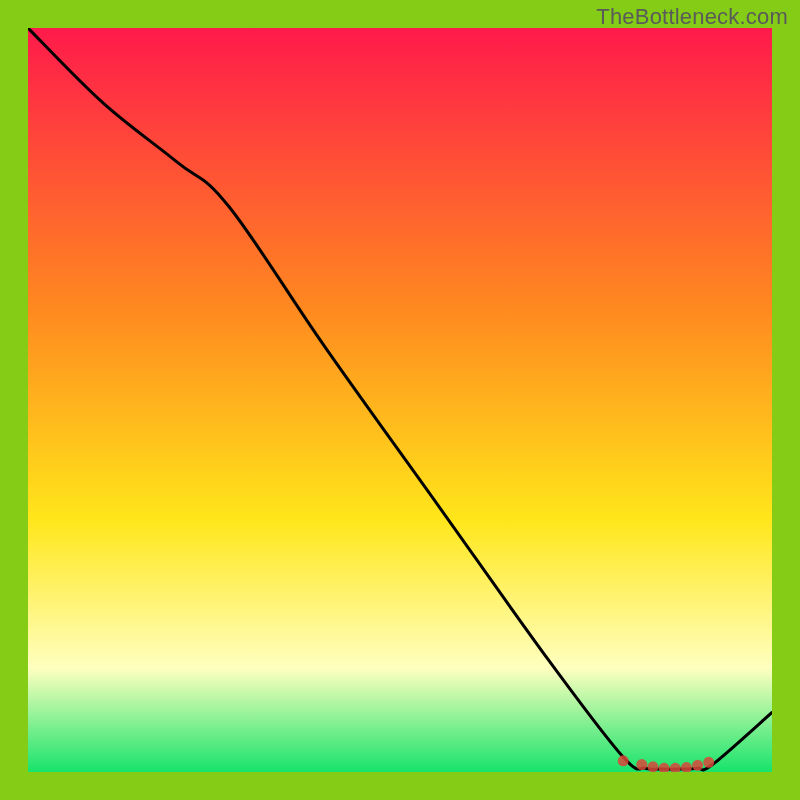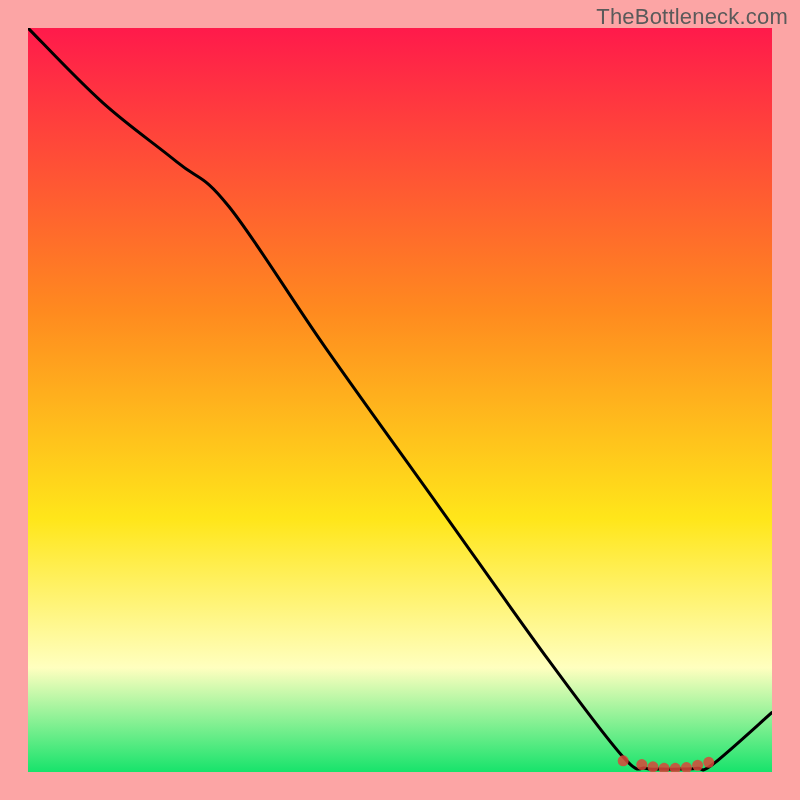--- a/index.html
+++ b/index.html
@@ -8,21 +8,21 @@
     width: 800px;
     height: 800px;
     background: #000;
     font-family: Arial, Helvetica, sans-serif;
     overflow: hidden;
   }
   .frame {
     position: relative;
     width: 800px;
     height: 800px;
-    background: #fca5a5;
+    background: #84cc16;
   }
   .watermark {
     position: absolute;
     top: 4px;
     right: 12px;
     color: #5a5a5a;
     font-size: 22px;
     font-weight: 500;
     letter-spacing: 0.2px;
     user-select: none;

